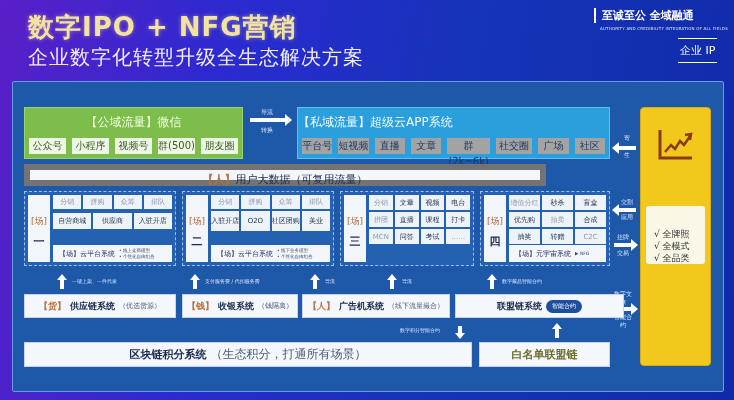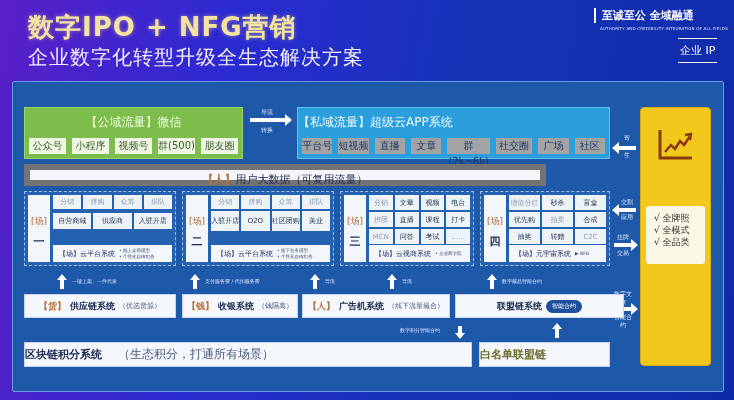--- a/index.html
+++ b/index.html
@@ -35,24 +35,24 @@
 .sys .note{font-size:4.5px;color:#3a4a6a;line-height:6px}
 .row-box{position:absolute;top:294px;height:24px;background:#f4f7fb;border:1px solid #c8d4ea;font-size:9px;display:flex;align-items:center;justify-content:center;gap:4px;color:#1b2b50;font-weight:bold}
 .row-box .tg{color:#b8703a}
 .row-box .sub{font-weight:normal;font-size:7px;color:#4a5a7a}
 .pill{background:#1e4f9c;color:#fff;font-size:6px;padding:2px 6px;border-radius:8px;font-weight:normal}
 .uparrow{position:absolute;width:4px;height:10px;background:#fff}
 .uparrow:before{content:"";position:absolute;left:-3px;top:-5px;border-bottom:6px solid #fff;border-left:5px solid transparent;border-right:5px solid transparent}
 .dnarrow{position:absolute;width:4px;height:8px;background:#fff}
 .dnarrow:after{content:"";position:absolute;left:-3px;bottom:-5px;border-top:6px solid #fff;border-left:5px solid transparent;border-right:5px solid transparent}
 .upl{position:absolute;color:#dbe6ff;font-size:5px}
-.bottom{position:absolute;top:342px;height:25px;background:#f4f7fb;border:1px solid #c8d4ea;font-size:11px;display:flex;align-items:center;font-weight:bold;color:#1b2b50;gap:16px}
+.bottom{position:absolute;top:342px;height:25px;background:#f4f7fb;border:1px solid #c8d4ea;font-size:11px;display:flex;align-items:center;justify-content:center;font-weight:bold;color:#1b2b50;gap:4px}
 .bottom .sub{font-weight:normal;font-size:12px;color:#4a5a7a}
 .yellow{position:absolute;left:640px;top:107px;width:71px;height:259px;background:#f2c81d;border-radius:4px;border:1px solid #d9ad10}
-.ycard{position:absolute;left:5px;right:5px;background:#fbf7e6;border-radius:3px;font-size:9px;color:#2a2a2a;padding:6px 4px 0 8px;line-height:12px}
+.ycard{position:absolute;left:5px;right:5px;background:#fbf7e6;border-radius:3px;font-size:9px;color:#2a2a2a;padding:22px 4px 0 8px;line-height:12px}
 </style>
 </head>
 <body>
 
 <div class="title1">数字IPO + NFG营销</div>
 <div class="title2">企业数字化转型升级全生态解决方案</div>
 <div class="brand">至诚至公 全域融通</div>
 <div class="brand-sub">AUTHORITY AND CREDIBILITY   INTEGRATION OF ALL FIELDS</div>
 <div class="ip-tag">企业 IP</div>
 
@@ -141,24 +141,20 @@
     <div class="cell">电台</div>
     <div class="cell gray">拼团</div>
     <div class="cell">直播</div>
     <div class="cell">课程</div>
     <div class="cell">打卡</div>
     <div class="cell gray">MCN</div>
     <div class="cell">问答</div>
     <div class="cell">考试</div>
     <div class="cell gray">……</div>
   </div>
-  <div class="sys">
-      <span>【场】云视商系统</span>
-      <span class="note">• 企业商学院</span>
-    </div>
 </div>
 
 <div class="scene" style="left:480px;width:130px">
   <div class="lbl"><span>[场]</span><b>四</b></div>
   <div class="grid" style="grid-template-columns:repeat(3,1fr);grid-template-rows:repeat(3,15px)">
     <div class="cell gray">增值分红</div>
     <div class="cell">秒杀</div>
     <div class="cell">盲盒</div>
     <div class="cell">优先购</div>
     <div class="cell gray">拍卖</div>

